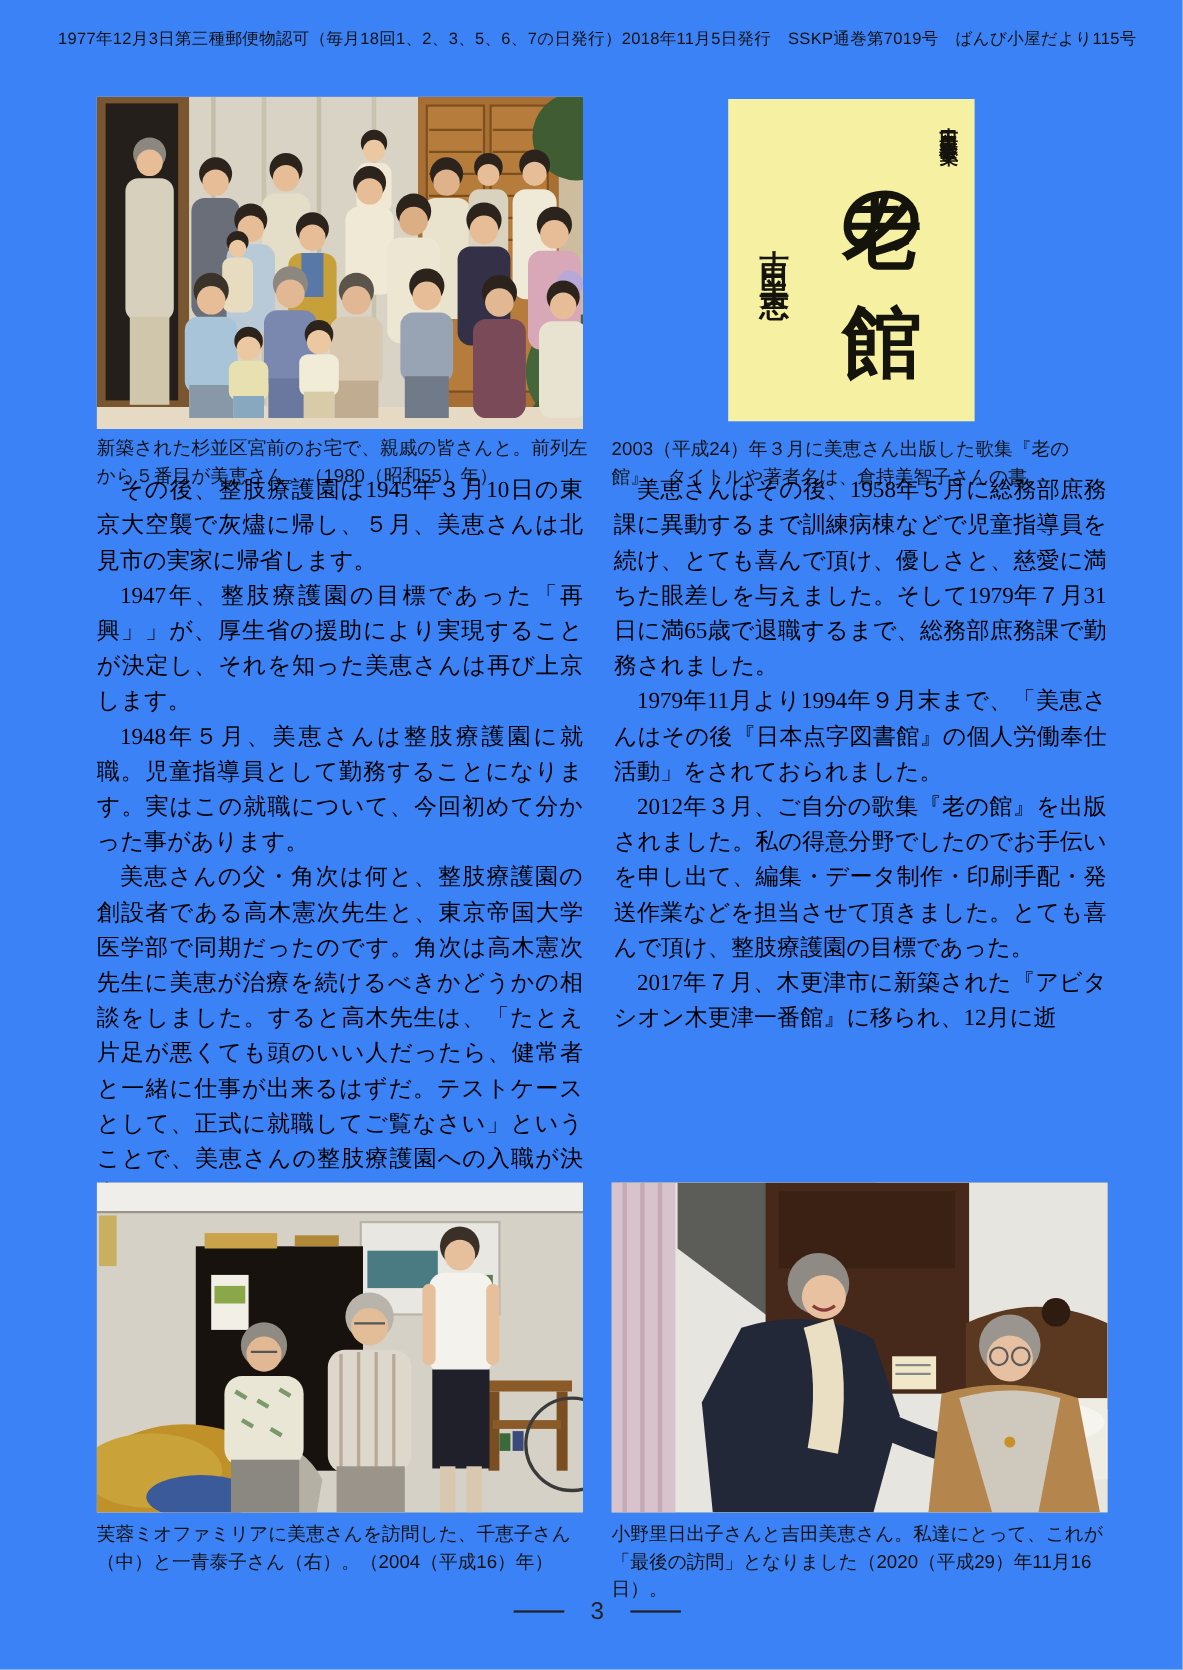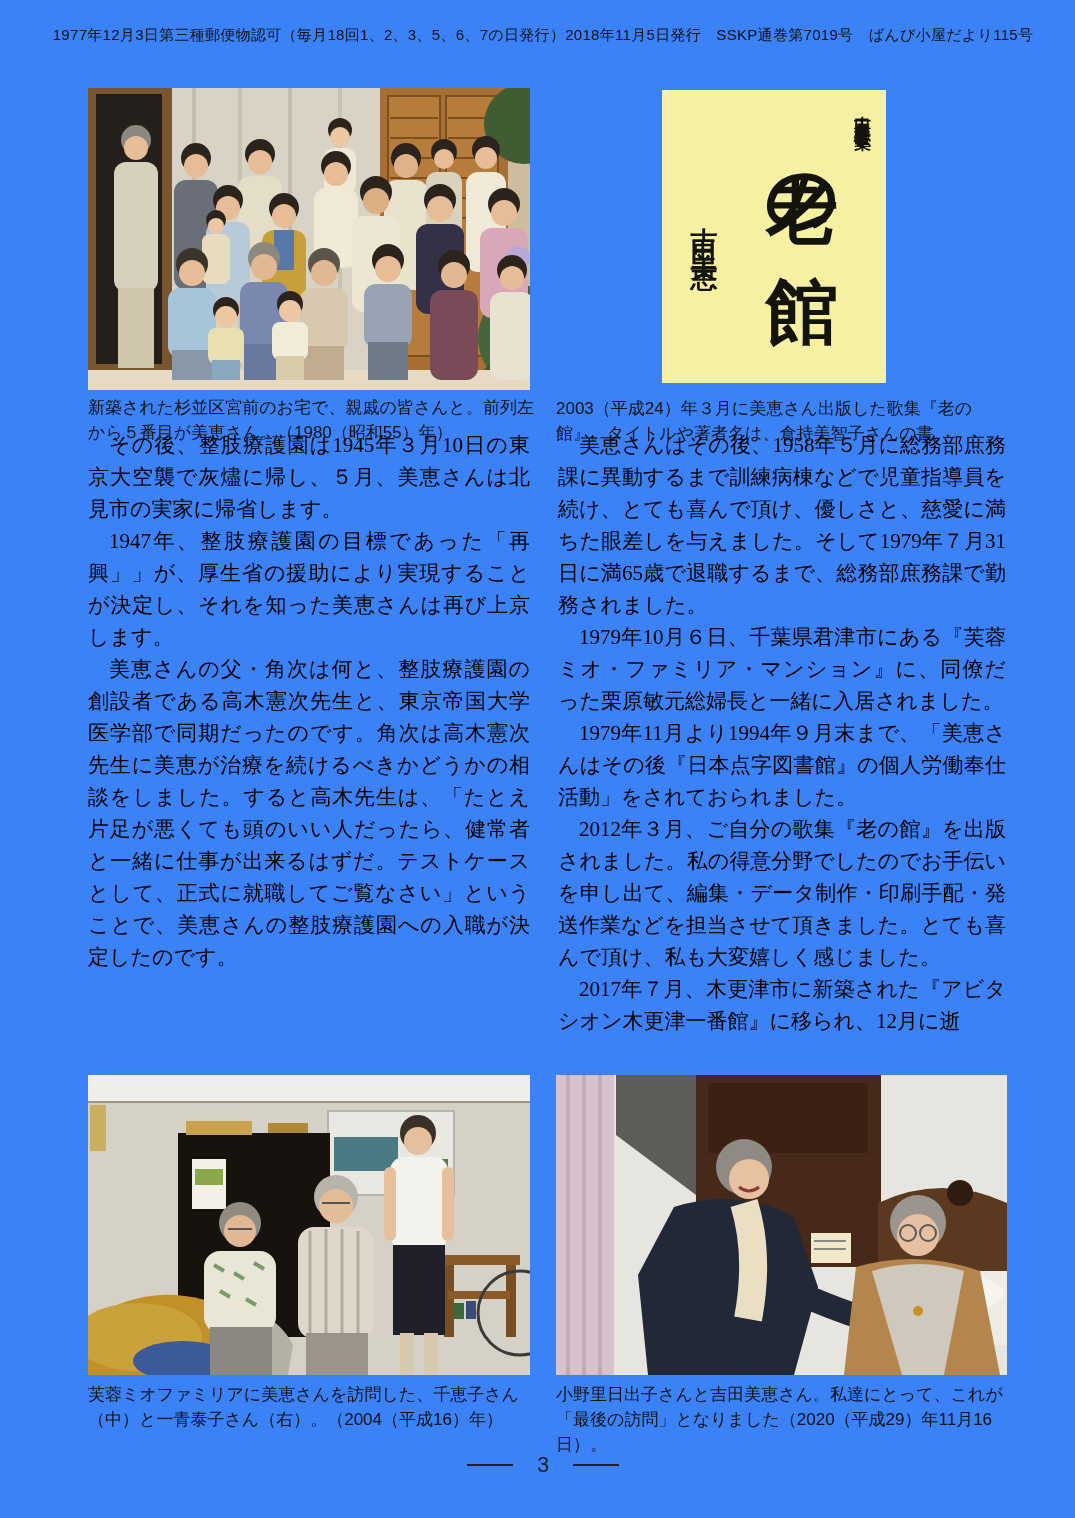--- a/index.html
+++ b/index.html
@@ -263,27 +263,27 @@
   <div class="photo" id="book-cover">
     <div class="vtext book-series">吉田美恵全歌集</div>
     <div class="vtext book-title">老の館</div>
     <div class="vtext book-author">吉田美恵</div>
   </div>
   <div class="caption" id="caption-book">2003（平成24）年３月に美恵さん出版した歌集『老の館』。タイトルや著者名は、倉持美智子さんの書。</div>
 
   <div class="column" id="col-left">
       <p class="body-para">その後、整肢療護園は1945年３月10日の東京大空襲で灰燼に帰し、５月、美恵さんは北見市の実家に帰省します。</p>
       <p class="body-para">1947年、整肢療護園の目標であった「再興」」が、厚生省の援助により実現することが決定し、それを知った美恵さんは再び上京します。</p>
+      <p class="body-para">1948年５月、美恵さんは整肢療護園に就職。児童指導員として勤務することになります。実はこの就職について、今回初めて分かった事があります。</p>
       <p class="body-para">美恵さんの父・角次は何と、整肢療護園の創設者である高木憲次先生と、東京帝国大学医学部で同期だったのです。角次は高木憲次先生に美恵が治療を続けるべきかどうかの相談をしました。すると高木先生は、「たとえ片足が悪くても頭のいい人だったら、健常者と一緒に仕事が出来るはずだ。テストケースとして、正式に就職してご覧なさい」ということで、美恵さんの整肢療護園への入職が決定したのです。</p>
     </div>
   <div class="column" id="col-right">
       <p class="body-para">美恵さんはその後、1958年５月に総務部庶務課に異動するまで訓練病棟などで児童指導員を続け、とても喜んで頂け、優しさと、慈愛に満ちた眼差しを与えました。そして1979年７月31日に満65歳で退職するまで、総務部庶務課で勤務されました。</p>
-      <p class="body-para">1979年10月６日、千葉県君津市にある『芙蓉ミオ・ファミリア・マンション』に、同僚だった栗原敏元総婦長と一緒に入居されました。</p>
       <p class="body-para">1979年11月より1994年９月末まで、「美恵さんはその後『日本点字図書館』の個人労働奉仕活動」をされておられました。</p>
-      <p class="body-para">2012年３月、ご自分の歌集『老の館』を出版されました。私の得意分野でしたのでお手伝いを申し出て、編集・データ制作・印刷手配・発送作業などを担当させて頂きました。とても喜んで頂け、私も大変嬉しく感じました。</p>
+      <p class="body-para">2012年３月、ご自分の歌集『老の館』を出版されました。私の得意分野でしたのでお手伝いを申し出て、編集・データ制作・印刷手配・発送作業などを担当させて頂きました。とても喜んで頂け、整肢療護園の目標であった。</p>
       <p class="body-para">2017年７月、木更津市に新築された『アビタシオン木更津一番館』に移られ、12月に逝</p>
     </div>
 
   <div class="photo" id="photo-visit2004">
     <svg width="442" height="300" viewBox="0 0 442 300">
       <rect width="442" height="300" fill="#d6d1c6"></rect>
       <rect width="442" height="26" fill="#efeeea"></rect>
       <line x1="0" y1="27" x2="442" y2="27" stroke="#9a968c" stroke-width="2"></line>
       <rect x="2" y="30" width="16" height="46" fill="#c8b060"></rect>
       <rect x="240" y="36" width="126" height="84" fill="#e9e7e1" stroke="#b8b4aa" stroke-width="2"></rect>

